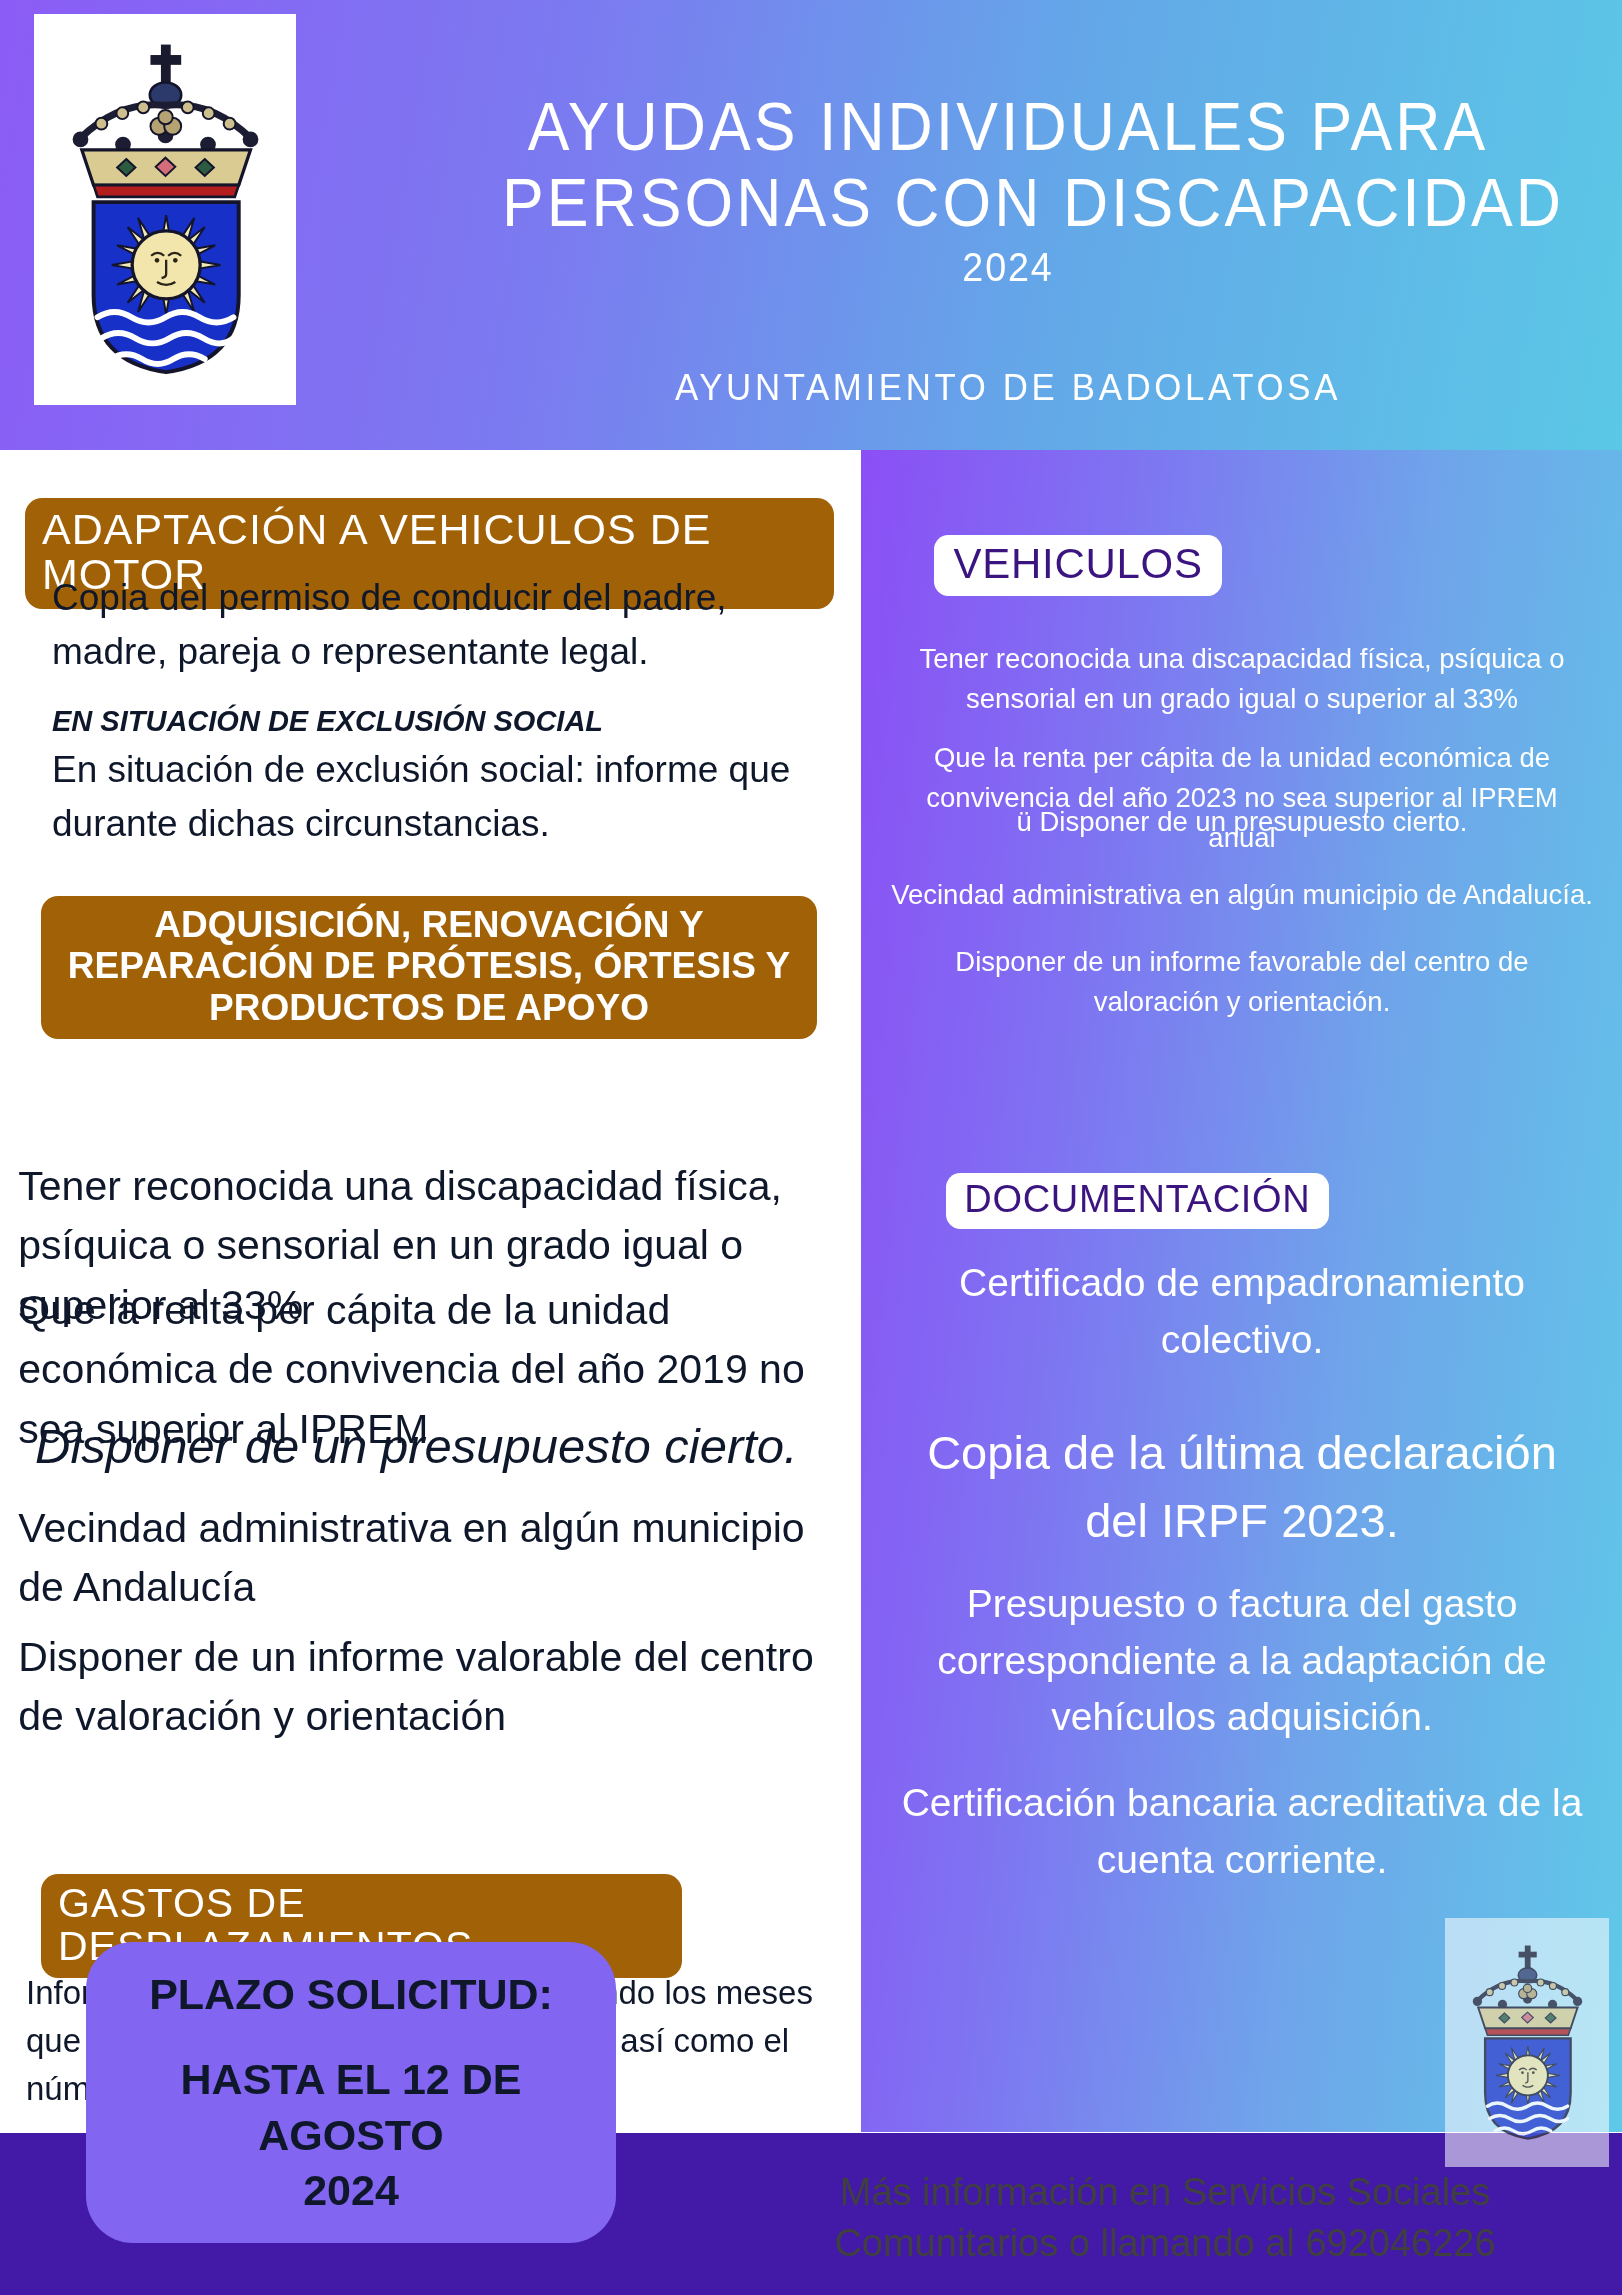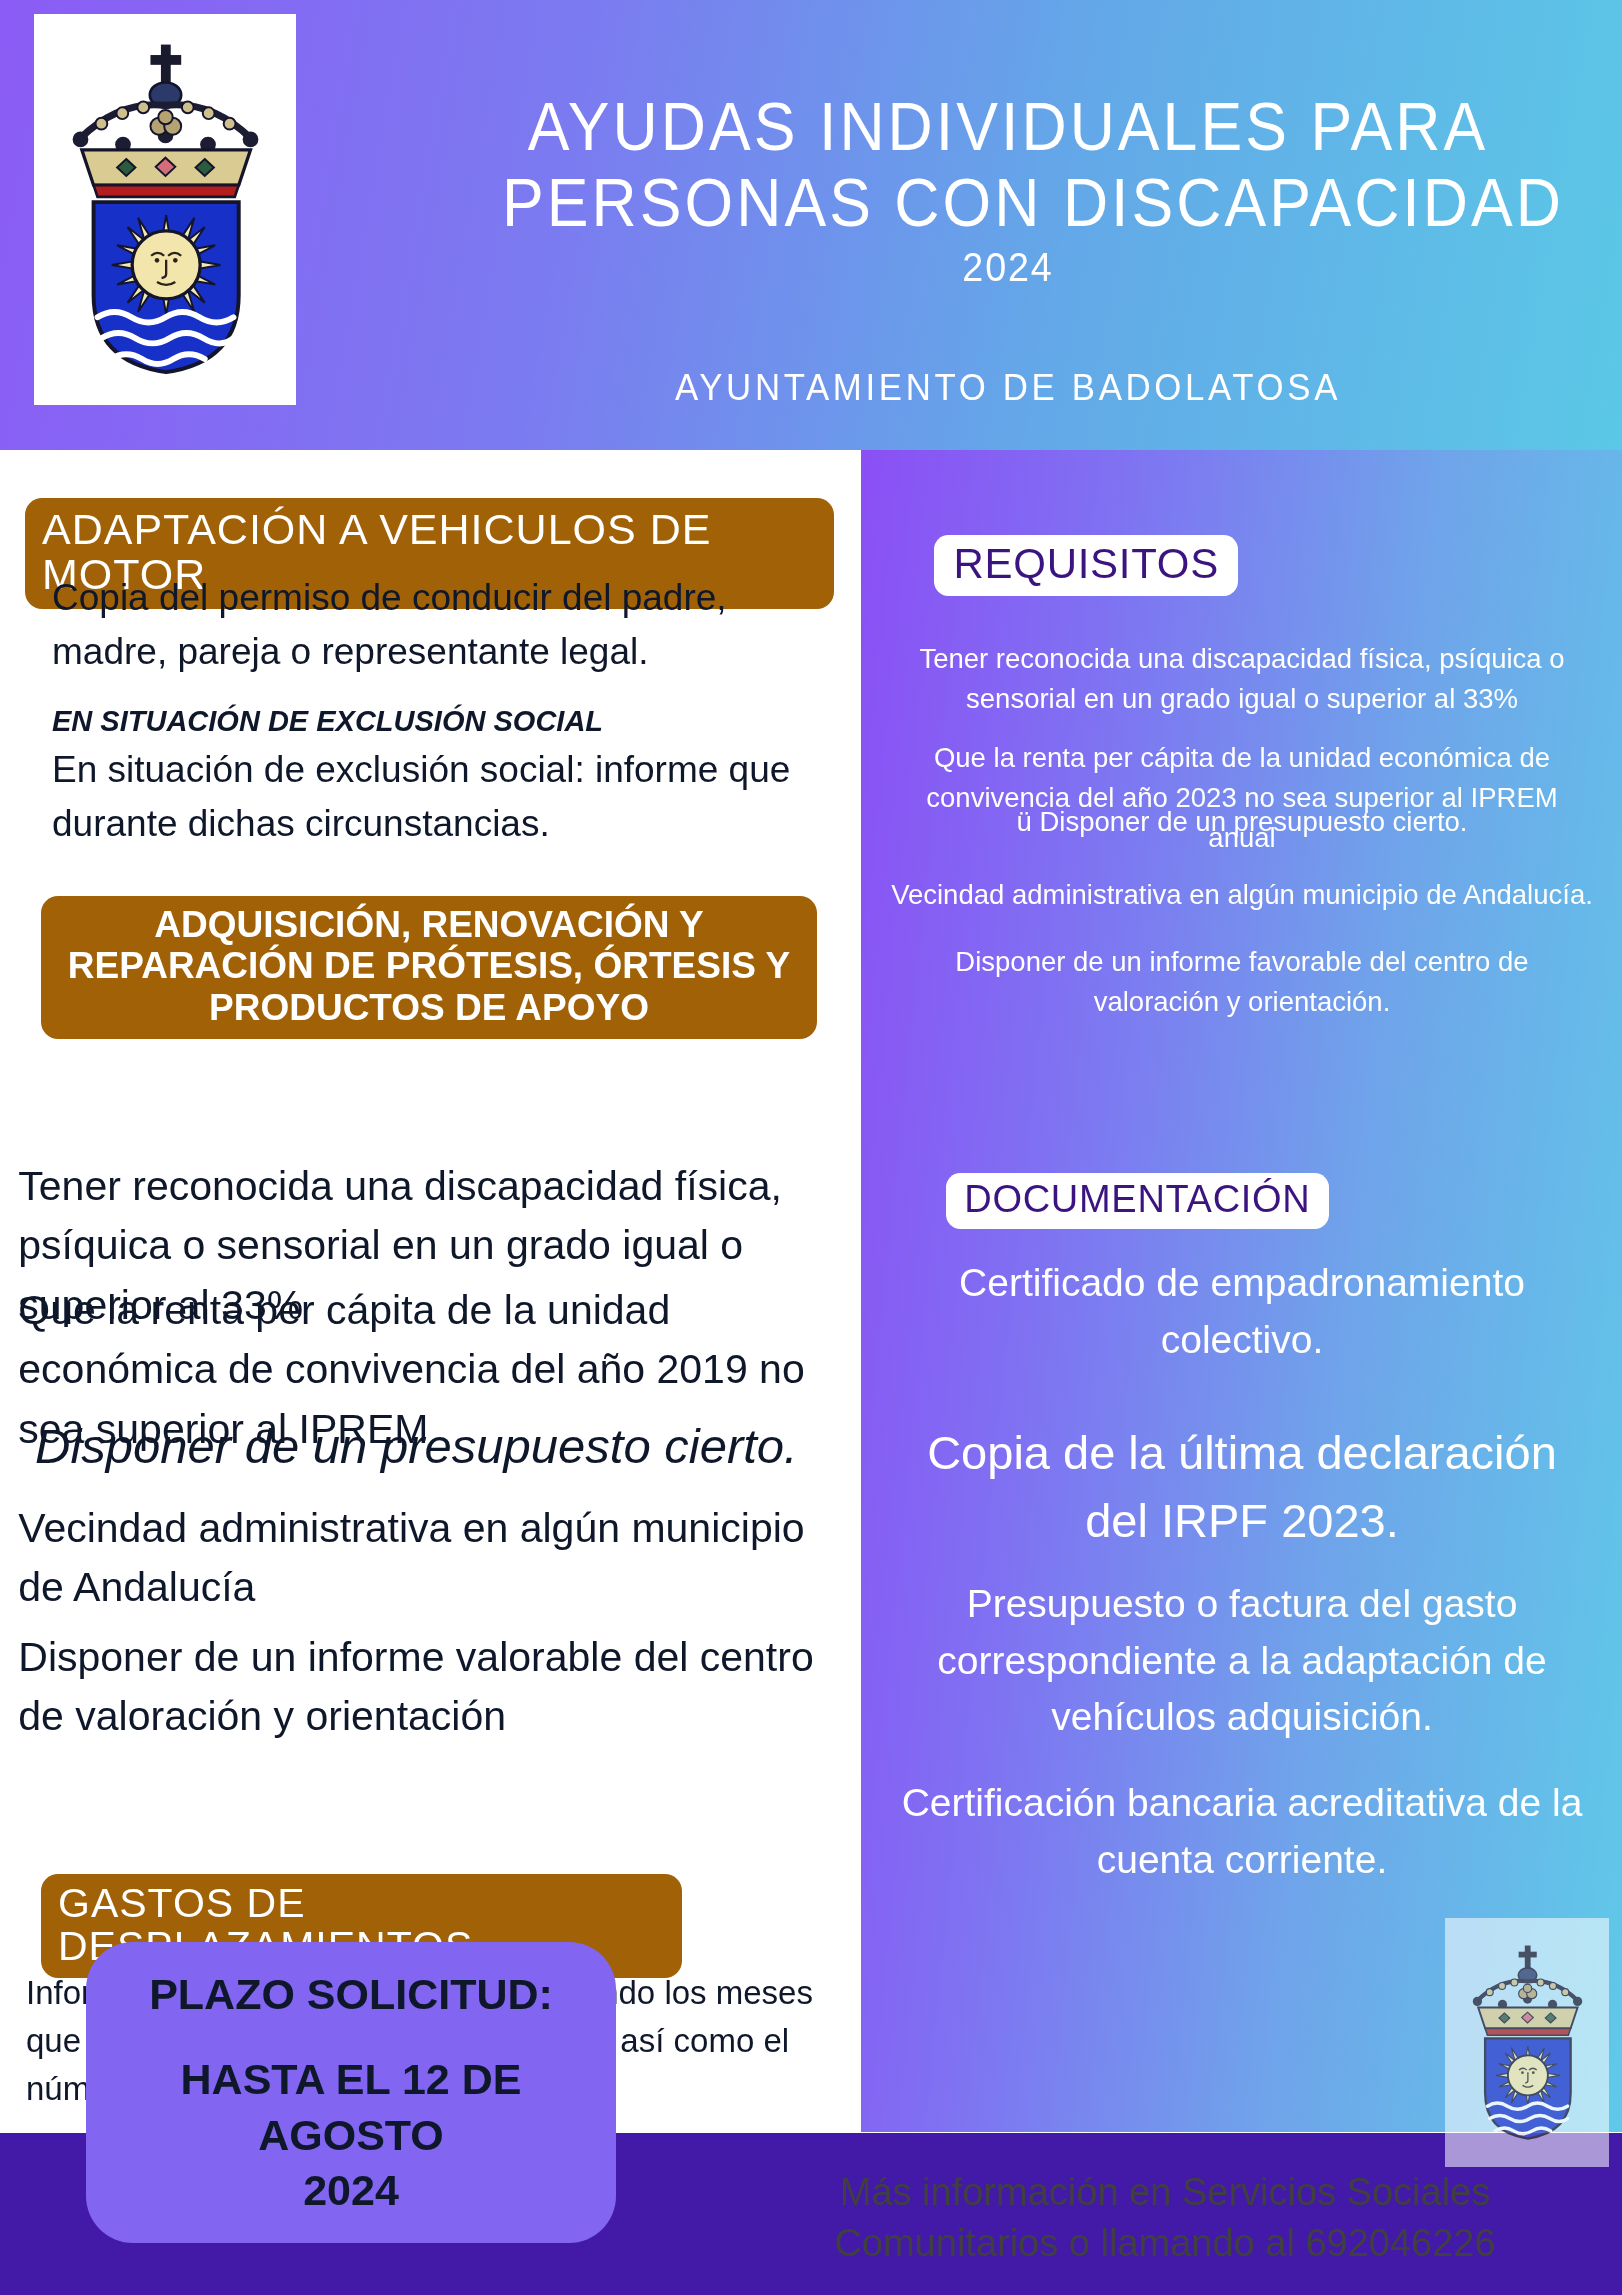--- a/index.html
+++ b/index.html
@@ -388,21 +388,21 @@
 
   <div class="plazo-box">
     <div>PLAZO SOLICITUD:</div>
     <div class="plazo-gap"></div>
     <div>HASTA EL 12 DE AGOSTO</div>
     <div>2024</div>
   </div>
 
   <div class="right-col">
 
-    <div class="white-badge wb-req">REQUISITOS</div>
+    <div class="white-badge wb-req">VEHICULOS</div>
 
     <div class="r-txt r1">Tener reconocida una discapacidad física, psíquica o sensorial en un grado igual o superior al 33%</div>
     <div class="r-txt r2">Que la renta per cápita de la unidad económica de convivencia del año 2023 no sea superior al IPREM anual</div>
     <div class="r-txt r2b" style="position:absolute;left:30px;top:352px;width:702px;font-size:27.5px;color:#fff;font-family:'Liberation Sans Narrow','Liberation Sans',sans-serif;text-align:center;">ü Disponer de un presupuesto cierto.</div>
     <div class="r-txt r3">Vecindad administrativa en algún municipio de Andalucía.</div>
     <div class="r-txt r4">Disponer de un informe favorable del centro de valoración y orientación.</div>
 
     <div class="white-badge wb-doc">DOCUMENTACIÓN</div>
 
     <div class="r-txt d1">Certificado de empadronamiento colectivo.</div>

